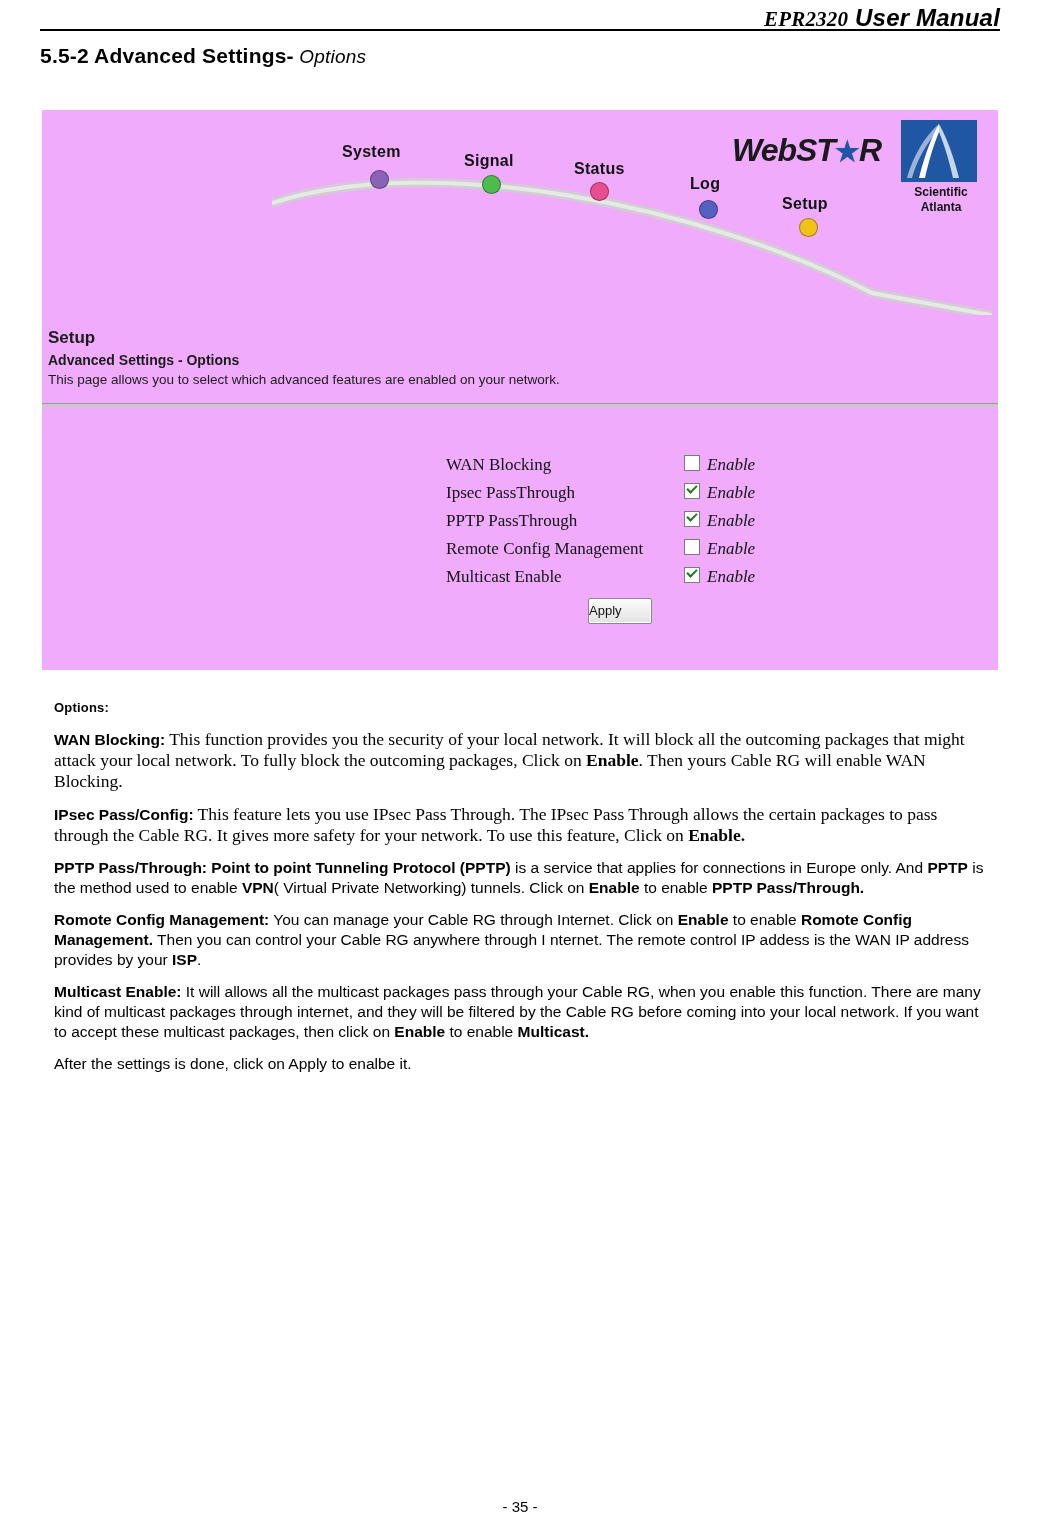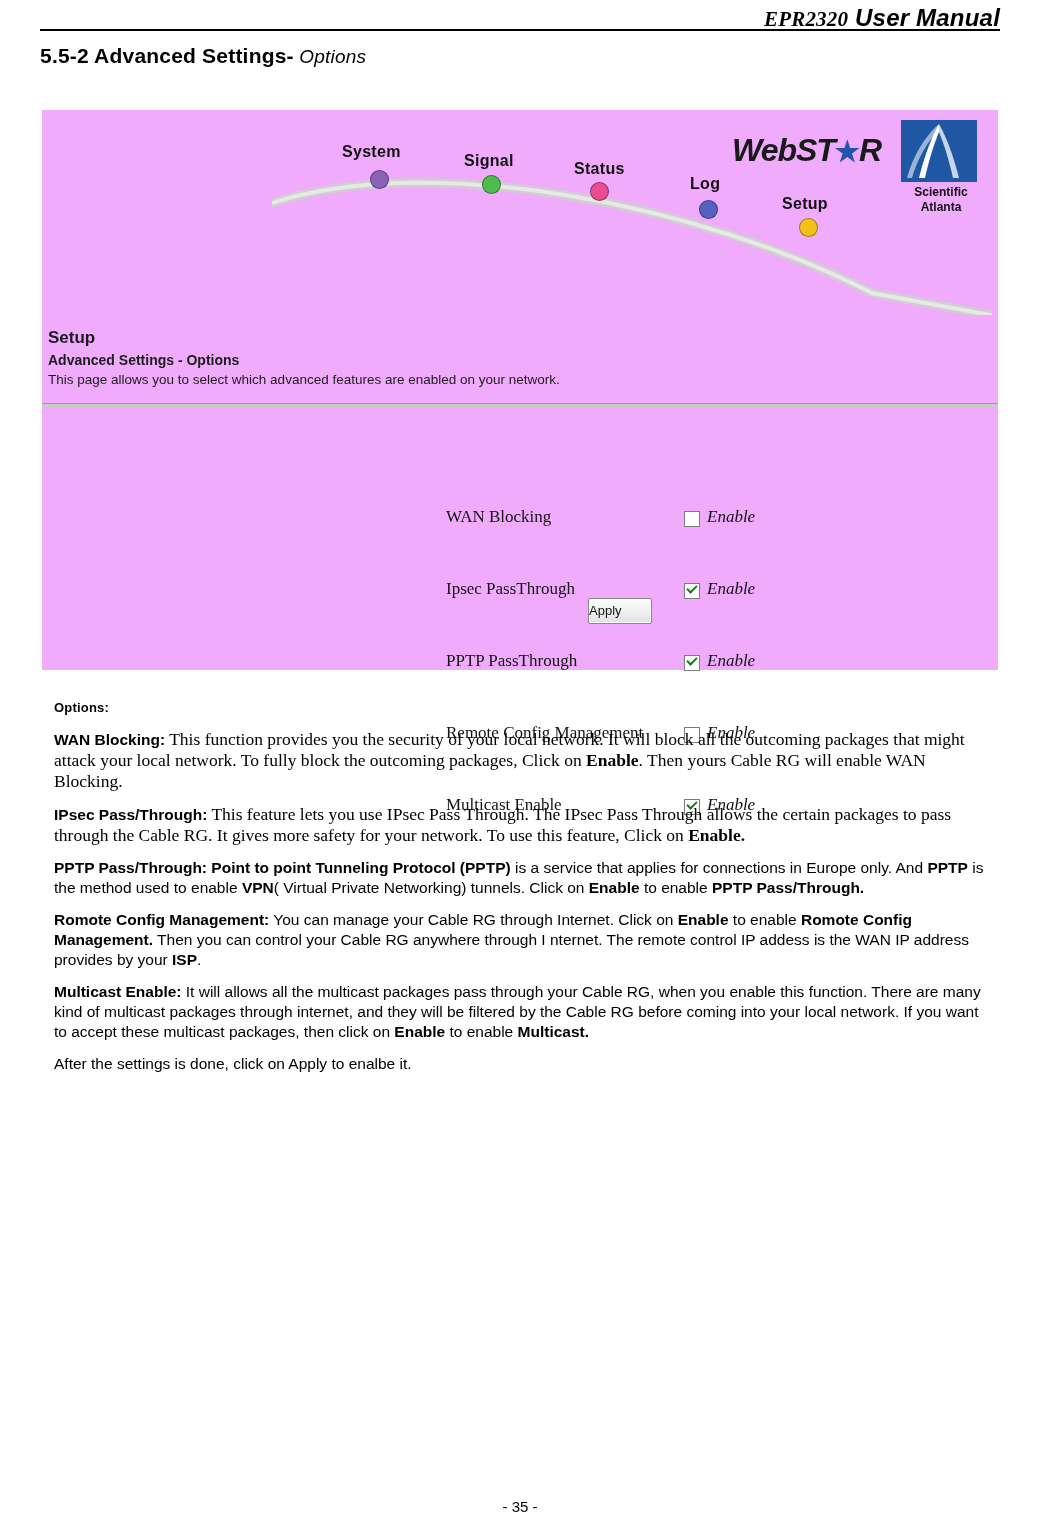--- a/index.html
+++ b/index.html
@@ -182,23 +182,22 @@
   }
   
   .form-table {
     position: absolute;
     left: 404px;
     top: 345px;
     width: 340px;
   }
   .form-row {
     display: flex;
-    align-items: flex-end;
+    align-items: flex-start;
     height: 28px;
-    margin-top: 44px;
   }
   .form-label {
     font-family: "Liberation Serif", serif;
     font-size: 17px;
     color: #111;
     width: 238px;
     white-space: nowrap;
   }
   .chk {
     width: 14px;
@@ -386,21 +385,21 @@
   </div>
 
   <div class="body-wrap">
     <h3 class="options-head">Options:</h3>
 
     <p class="para serif">
       <span class="lbl">WAN Blocking:</span><span>   This function provides you the security of your local network. It will block all the outcoming packages that might attack your local network. To fully block the outcoming packages, Click on </span><span class="bser">Enable</span><span>.    Then yours Cable RG will enable WAN Blocking.</span>
     </p>
 
     <p class="para serif">
-      <span class="lbl">IPsec Pass/Through:</span><span>   This feature lets you use IPsec Pass Through. The IPsec Pass Through allows the certain packages to pass through the Cable RG. It gives more safety for your network. To use this feature, Click on </span><span class="bser">Enable.</span>
+      <span class="lbl">IPsec Pass/Config:</span><span>   This feature lets you use IPsec Pass Through. The IPsec Pass Through allows the certain packages to pass through the Cable RG. It gives more safety for your network. To use this feature, Click on </span><span class="bser">Enable.</span>
     </p>
 
     <p class="para">
       <span class="lbl">PPTP Pass/Through:</span><span class="b">   Point to point Tunneling Protocol (PPTP)</span><span> is a service that applies for connections in Europe only. And </span><span class="b">PPTP</span><span> is the method used to enable </span><span class="b">VPN</span><span>( Virtual Private Networking) tunnels. Click on </span><span class="b">Enable</span><span> to enable </span><span class="b">PPTP Pass/Through.</span>
     </p>
 
     <p class="para">
       <span class="lbl">Romote Config Management:</span><span> You can manage your Cable RG through Internet. Click on </span><span class="b">Enable</span><span> to enable </span><span class="b">Romote Config Management.</span><span> Then you can control your Cable RG anywhere through I nternet. The remote control IP addess is the WAN IP address provides by your </span><span class="b">ISP</span><span>.</span>
     </p>
 

